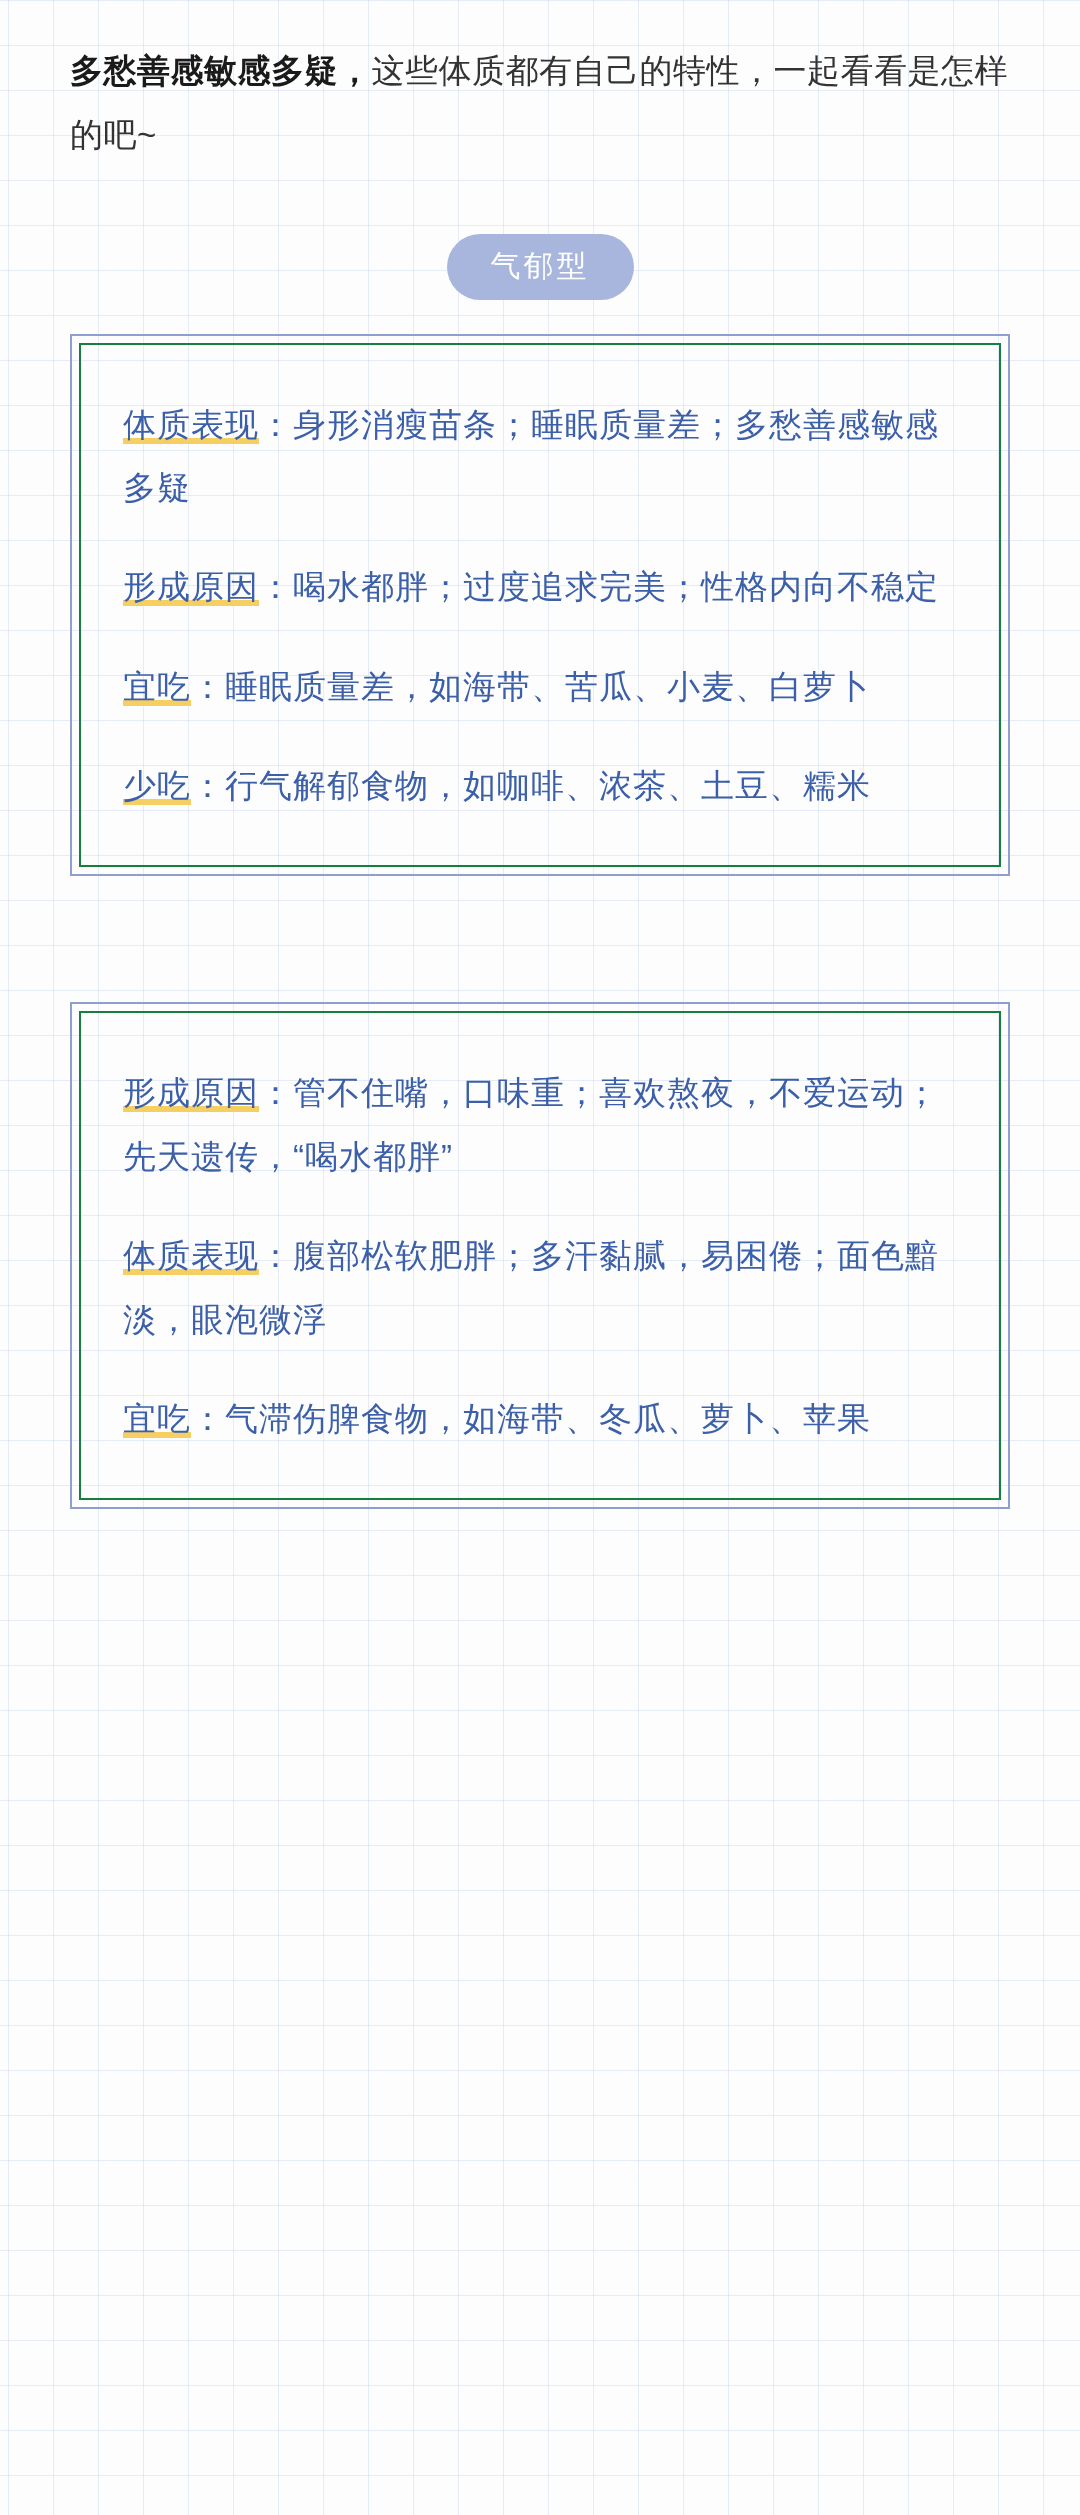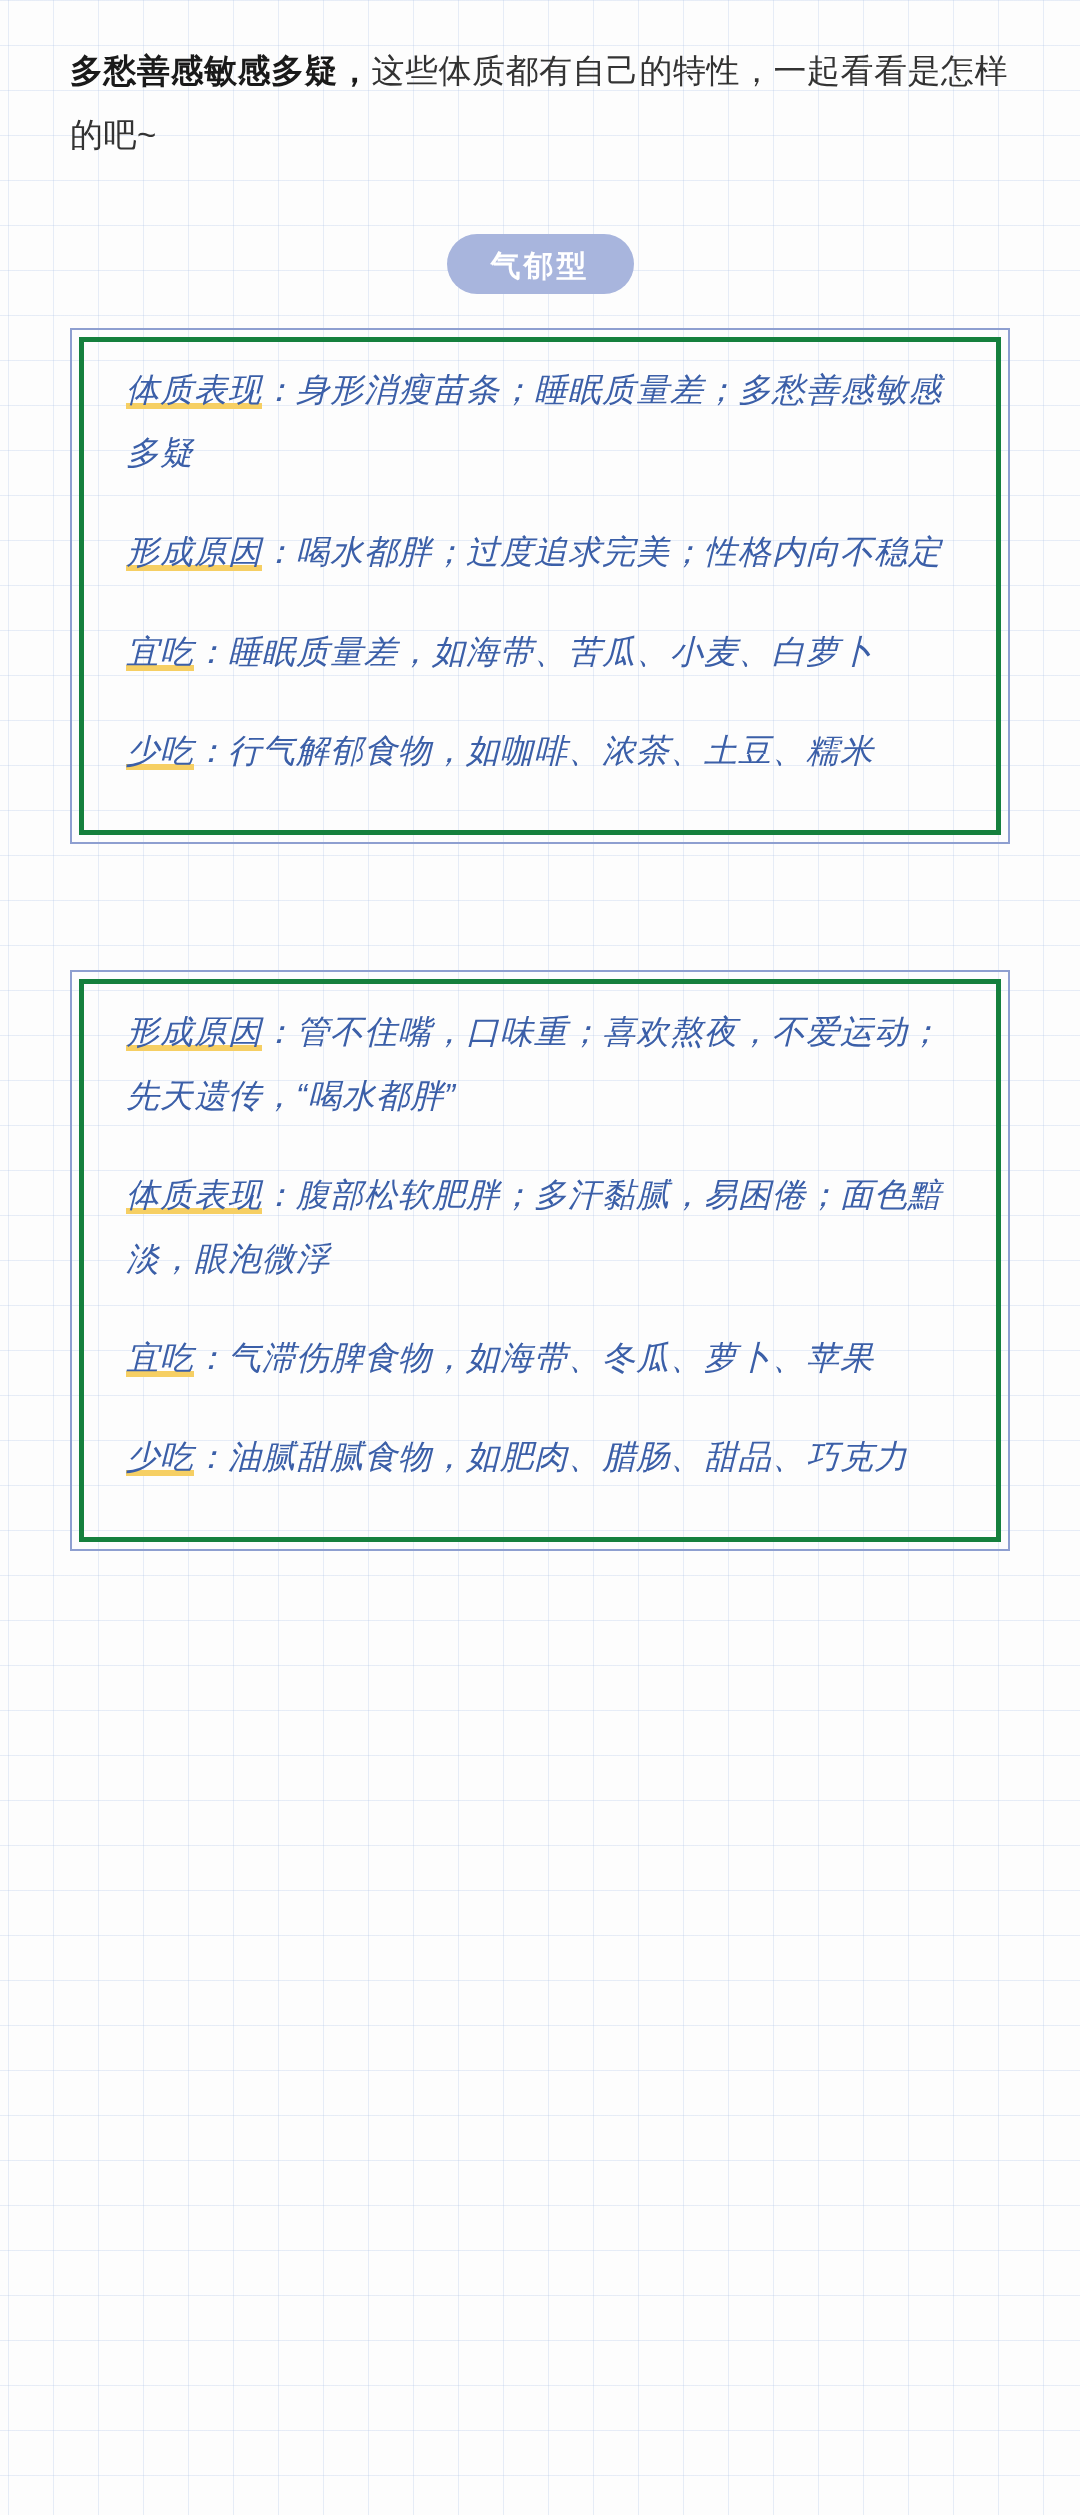--- a/index.html
+++ b/index.html
@@ -52,37 +52,36 @@
   .pill-wrap {
     display: flex;
     justify-content: center;
     margin-top: 66px;
   }
   .pill {
     background: #a8b5dd;
     color: #ffffff;
     font-size: 30px;
     letter-spacing: 3px;
-    padding: 17px 44px 13px;
+    padding: 17px 44px 19px;
     border-radius: 40px;
     line-height: 1;
-    font-weight: 700;
+    font-weight: 400;
   }
 
   
   .card {
     margin-top: 34px;
     border: 2px solid #8e9fd0;
     padding: 7px;
     background: transparent;
   }
   .card-inner {
-    border: 5px solid #15803d;
-    padding: 16px 42px 48px 42px;
-    font-style: italic;
+    border: 2px solid #15803d;
+    padding: 48px 42px 48px 42px;
   }
 
   .entry {
     margin-bottom: 36px;
   }
   .entry:last-child {
     margin-bottom: 0;
   }
   .entry p {
     margin: 0;
@@ -160,22 +159,17 @@
           <span class="hl">体质表现</span><span>：</span><span>腹部松软肥胖；多汗黏腻，易困倦；面色黯淡，眼泡微浮</span>
         </p>
       </div>
 
       <div class="entry">
         <p>
           <span class="hl">宜吃</span><span>：</span><span>气滞伤脾食物，如海带、冬瓜、萝卜、苹果</span>
         </p>
       </div>
 
-      <div class="entry">
-        <p>
-          <span class="hl">少吃</span><span>：</span><span>油腻甜腻食物，如肥肉、腊肠、甜品、巧克力</span>
-        </p>
-      </div>
 
     </div>
   </div>
 
 </div>
 
 </body></html>

